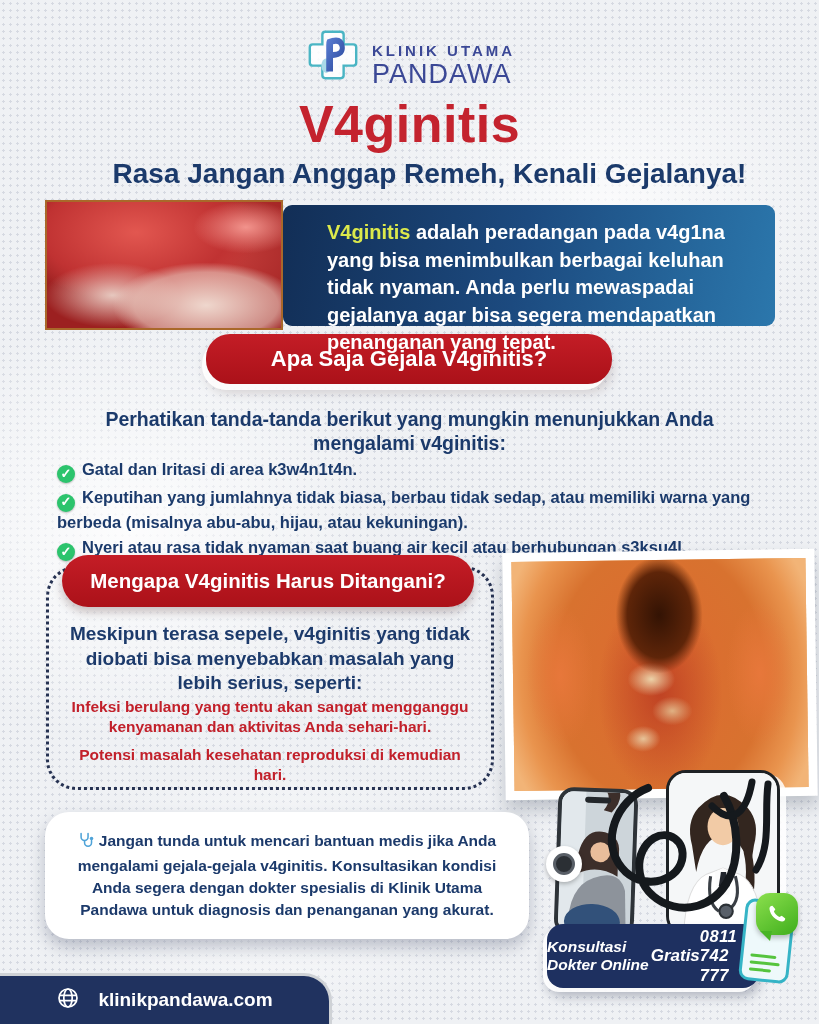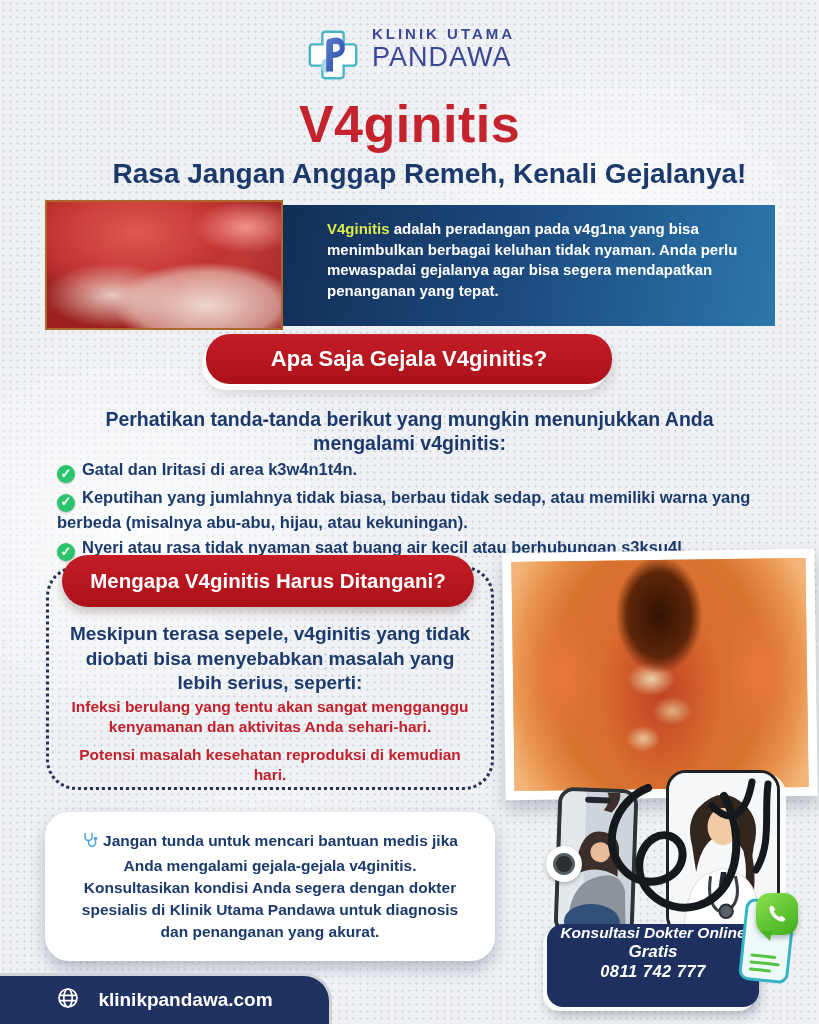--- a/index.html
+++ b/index.html
@@ -7,40 +7,40 @@
   .poster{position:relative;width:819px;height:1024px;margin:0 auto;overflow:hidden;
     background-color:#eff1f4;
     background-image:radial-gradient(rgba(120,132,160,0.22) 1px,transparent 1.3px);
     background-size:7px 7px;}
   .sheen{position:absolute;border-radius:50%;pointer-events:none;}
   .sheen.s1{left:-120px;top:320px;width:500px;height:420px;background:radial-gradient(closest-side,rgba(255,255,255,0.85),transparent);}
   .sheen.s2{left:380px;top:40px;width:460px;height:320px;background:radial-gradient(closest-side,rgba(255,255,255,0.7),transparent);}
   .sheen.s3{left:60px;top:760px;width:420px;height:260px;background:radial-gradient(closest-side,rgba(255,255,255,0.75),transparent);}
 
   
-  .logo{position:absolute;top:26px;left:0;right:0;display:flex;justify-content:center;align-items:flex-start;gap:10px;}
+  .logo{position:absolute;top:26px;left:0;right:0;display:flex;justify-content:center;align-items:flex-end;gap:10px;}
   .logo-text{display:flex;flex-direction:column;line-height:1;}
   .logo-line1{font-size:15px;font-weight:bold;letter-spacing:3px;color:#3b4896;}
   .logo-line2{font-size:27px;font-weight:normal;letter-spacing:1px;color:#3b4896;margin-top:3px;}
 
   
   .title{position:absolute;top:94px;left:0;right:0;text-align:center;font-size:52px;font-weight:bold;color:#c4232e;letter-spacing:0.5px;}
   .subtitle{position:absolute;top:158px;left:0;right:0;text-align:center;font-size:28px;font-weight:bold;color:#1b3a6b;padding-left:40px;}
 
   
   .photo-left{position:absolute;left:45px;top:200px;width:238px;height:130px;border:2px solid #a9682a;box-sizing:border-box;z-index:2;
     background:
       radial-gradient(ellipse 120px 55px at 68% 82%,rgba(242,224,214,0.95),rgba(230,194,184,0.65) 60%,transparent 78%),
       radial-gradient(ellipse 95px 45px at 28% 74%,rgba(236,216,206,0.9),transparent 72%),
       radial-gradient(ellipse 70px 35px at 85% 20%,#f2938c,transparent 75%),
       radial-gradient(ellipse 150px 85px at 38% 24%,#e25750,#c03232 62%,transparent 82%),
       radial-gradient(ellipse 210px 120px at 58% 38%,#d64a46,#9c2020 72%),#6e1312;}
   .info-box{position:absolute;left:283px;top:205px;width:492px;height:121px;box-sizing:border-box;z-index:1;
-    padding:14px 22px 12px 44px;color:#ffffff;font-weight:bold;font-size:15px;line-height:1.38;
-    background:linear-gradient(100deg,#122e56 0%,#1c4a7f 48%,#2b77ac 100%);}
+    padding:14px 22px 12px 44px;color:#ffffff;font-weight:bold;font-size:20px;line-height:1.38;
+    background:linear-gradient(100deg,#122e56 0%,#1c4a7f 48%,#2b77ac 100%);border-radius:9px;}
   .hl-yellow{color:#dce94b;}
 
   
   .banner{background:linear-gradient(180deg,#c41d26,#ab1119);color:#fff;font-weight:bold;text-align:center;
     display:flex;align-items:center;justify-content:center;}
   .banner1{position:absolute;left:206px;top:334px;width:406px;height:50px;font-size:22px;border-radius:24px;
     box-shadow:-4px 6px 0 rgba(255,255,255,0.9),0 8px 12px rgba(60,20,20,0.18);}
   .banner2{position:absolute;left:62px;top:555px;width:412px;height:52px;font-size:20.5px;border-radius:26px;z-index:3;
     box-shadow:0 5px 10px rgba(60,20,20,0.25);}
 
@@ -67,38 +67,38 @@
       radial-gradient(ellipse 58px 78px at 50% 24%,#331304,#5e2509 55%,transparent 75%),
       radial-gradient(ellipse 34px 24px at 47% 52%,#ecd2a8,transparent 70%),
       radial-gradient(ellipse 28px 20px at 54% 66%,#e0b183,transparent 72%),
       radial-gradient(ellipse 24px 18px at 44% 78%,#e7c398,transparent 72%),
       radial-gradient(ellipse 80px 130px at 50% 58%,rgba(190,65,35,0.95),transparent 78%),
       radial-gradient(ellipse 42px 90px at 16% 50%,rgba(233,120,60,0.9),transparent 80%),
       radial-gradient(ellipse 42px 90px at 84% 50%,rgba(233,120,60,0.9),transparent 80%),
       radial-gradient(ellipse 170px 210px at 50% 50%,#dd6a30,#d8722f 62%,#e9944e 82%,#f2b477 96%),#eaa35c;}
 
   
-  .advice{position:absolute;left:45px;top:812px;width:450px;min-height:112px;background:#ffffff;border-radius:24px;box-sizing:border-box;
+  .advice{position:absolute;left:45px;top:812px;width:484px;min-height:112px;background:#ffffff;border-radius:24px;box-sizing:border-box;
     padding:18px 24px;text-align:center;font-size:15.5px;font-weight:bold;color:#1c3a6b;line-height:1.42;
     box-shadow:0 8px 16px rgba(80,90,115,0.35);z-index:2;}
   .steth-icon{display:inline-block;vertical-align:-3px;margin-right:4px;}
 
   
   .phone-left{position:absolute;left:556px;top:788px;width:80px;height:148px;border:4px solid #2e3338;border-radius:16px;
     overflow:hidden;transform:rotate(2deg);background:#cdd5da;z-index:3;box-sizing:border-box;}
   .phone-left .notch{position:absolute;left:50%;top:5px;transform:translateX(-50%);width:26px;height:6px;border-radius:3px;background:#23272b;z-index:2;}
   .phone-right{position:absolute;left:666px;top:770px;width:114px;height:166px;border:3px solid #1e2225;border-radius:20px;
     overflow:hidden;background:#f5f7f8;z-index:3;box-sizing:border-box;box-shadow:6px 4px 0 rgba(255,255,255,0.85);}
   .steth-big{position:absolute;left:536px;top:772px;width:268px;height:172px;z-index:4;pointer-events:none;}
   .chestpiece{position:absolute;left:546px;top:846px;width:36px;height:36px;border-radius:50%;background:#ffffff;z-index:4;
     display:flex;align-items:center;justify-content:center;box-shadow:0 2px 4px rgba(0,0,0,0.25);}
   .chestpiece::after{content:"";width:16px;height:16px;border-radius:50%;background:#2b2f34;border:3px solid #585e66;}
 
-  .consult-badge{position:absolute;left:547px;top:924px;width:212px;height:83px;background:#1e3060;border-radius:16px;z-index:5;
-    display:flex;flex-direction:column;align-items:center;justify-content:flex-start;color:#ffffff;font-style:italic;line-height:1.18;
+  .consult-badge{position:absolute;left:547px;top:924px;width:212px;height:64px;background:#1e3060;border-radius:16px;z-index:5;
+    display:flex;flex-direction:row;align-items:center;justify-content:flex-start;color:#ffffff;font-style:italic;line-height:1.18;
     box-shadow:-4px 4px 0 rgba(255,255,255,0.92),0 8px 12px rgba(20,30,60,0.3);}
   .consult-l1{font-size:15.5px;font-weight:bold;}
   .consult-l2{font-size:17px;font-weight:bold;}
   .consult-l3{font-size:16.5px;font-weight:bold;letter-spacing:0.5px;}
 
   .wa-phone{position:absolute;left:742px;top:900px;width:50px;height:82px;border:3px solid #35b4c6;border-radius:10px;
     background:#eef9fb;transform:rotate(6deg);z-index:6;box-sizing:border-box;}
   .wa-phone .line{position:absolute;left:7px;height:3px;border-radius:2px;background:#55c43e;}
   .wa-phone .l1{top:52px;width:26px;}
   .wa-phone .l2{top:59px;width:30px;}

